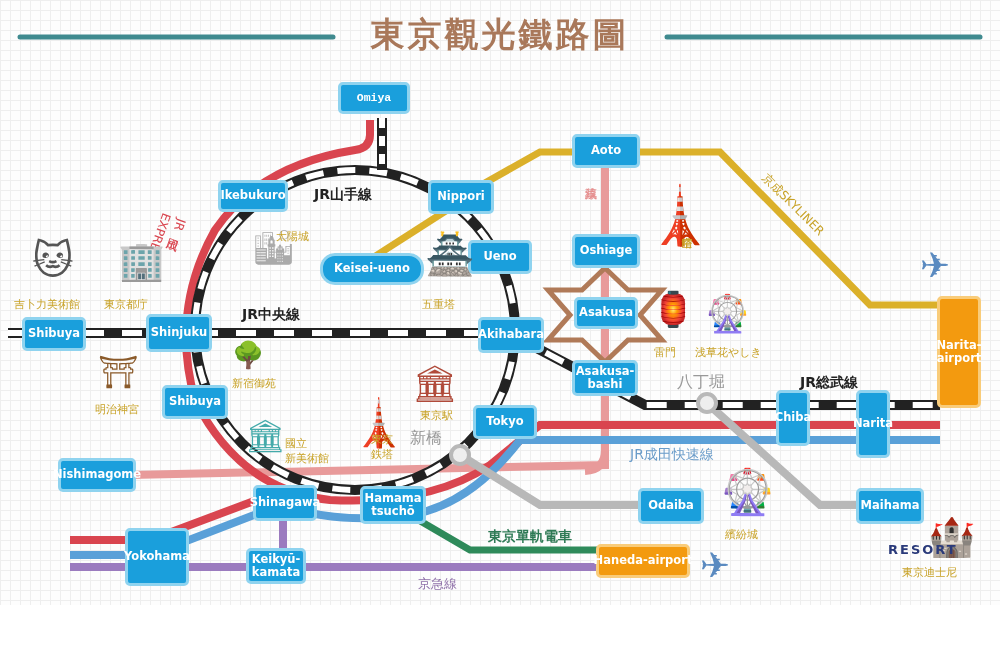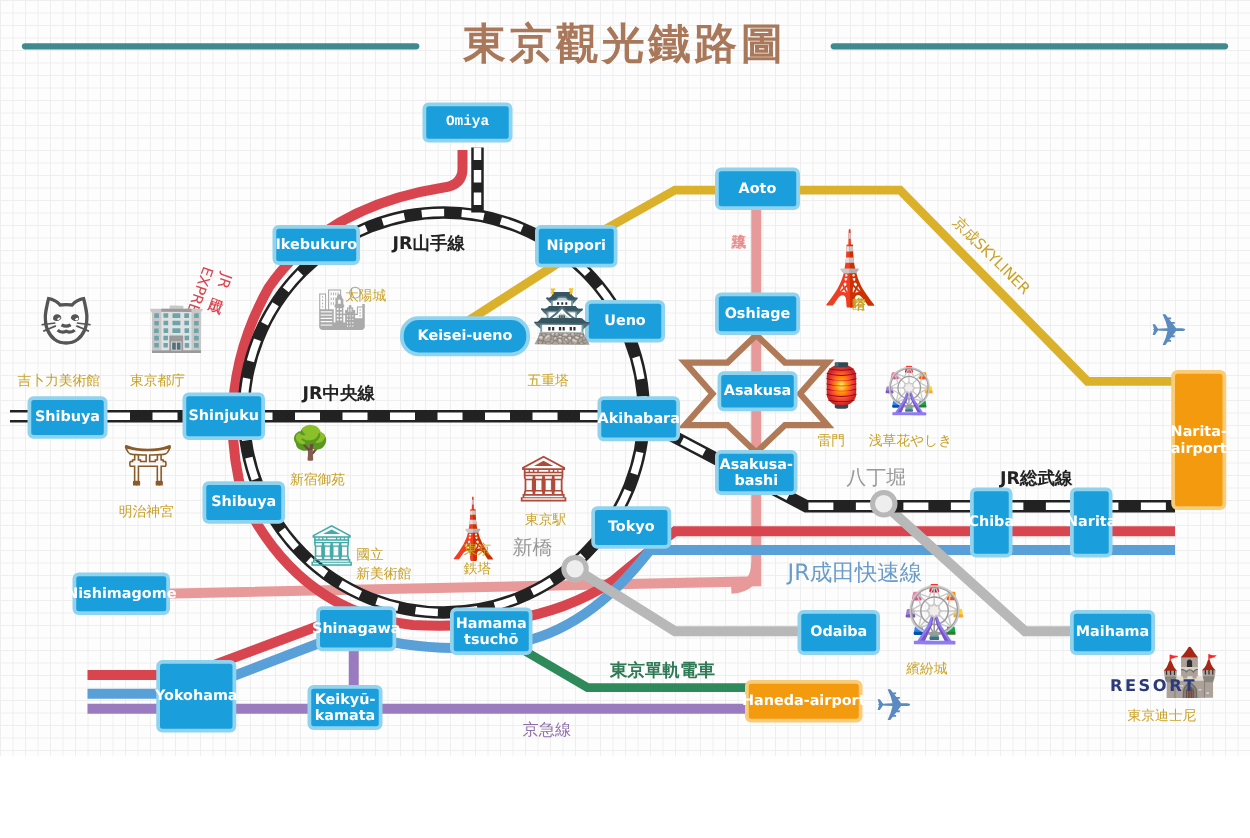--- a/index.html
+++ b/index.html
@@ -15,21 +15,21 @@
   .title { position:absolute; left:340px; top:12px; width:320px; text-align:center;
     font-size:34px; font-weight:bold; color:#a9785a; letter-spacing:3px; }
   .station { position:absolute; background:#1a9fdc; border:3px solid #8fd3ef; border-radius:5px;
     color:#fff; font-size:11.5px; font-weight:bold; display:flex; align-items:center; justify-content:center;
     text-align:center; line-height:1.15; box-sizing:border-box; cursor:pointer; }
   .station.airport { background:#f39a0f; border-color:#f9cc7a; }
   .lbl { position:absolute; font-size:13px; white-space:nowrap; }
   .lbl.dark { color:#222; font-weight:bold; font-size:14px; }
   .lbl.gold { color:#c8a227; font-size:11px; }
   .lbl.gray { color:#999; font-size:16px; }
-  .lbl.blue { color:#6a9cc9; font-size:18px; }
+  .lbl.blue { color:#6a9cc9; font-size:14px; }
   .lbl.green { color:#2e7a55; font-size:14px; font-weight:bold; }
   .lbl.purple { color:#8e6fa8; font-size:13px; }
   .lbl.pink { color:#e58d8d; font-size:12px; }
   .vert { writing-mode:vertical-rl; }
   .rot { transform-origin:left top; }
   .icon { position:absolute; font-size:28px; line-height:1; }
 </style>
 </head>
 <body>
 
@@ -116,21 +116,21 @@
 bashi</span></div>
 <div class="station" style="left:162px;top:385px;width:66px;height:34px;">
     <span style="white-space: pre;">Shibuya</span>
   </div>
 <div class="station" style="left:473px;top:405px;width:64px;height:34px;">
     <span style="white-space: pre;">Tokyo</span>
   </div>
 <div class="station" style="left:776px;top:390px;width:34px;height:56px;">
     <span style="white-space: pre;">Chiba</span>
   </div>
-<div class="station" style="left:856px;top:390px;width:34px;height:56px;">
+<div class="station" style="left:856px;top:390px;width:34px;height:68px;">
     <span style="white-space: pre;">Narita</span>
   </div>
 <div class="station airport" style="left:937px;top:296px;width:44px;height:112px;white-space:pre;"><span style="white-space: pre;">Narita-
 airport</span></div>
 <div class="station" style="left:58px;top:458px;width:78px;height:34px;">
     <span style="white-space: pre;">Nishimagome</span>
   </div>
 <div class="station" style="left:638px;top:488px;width:66px;height:36px;">
     <span style="white-space: pre;">Odaiba</span>
   </div>

